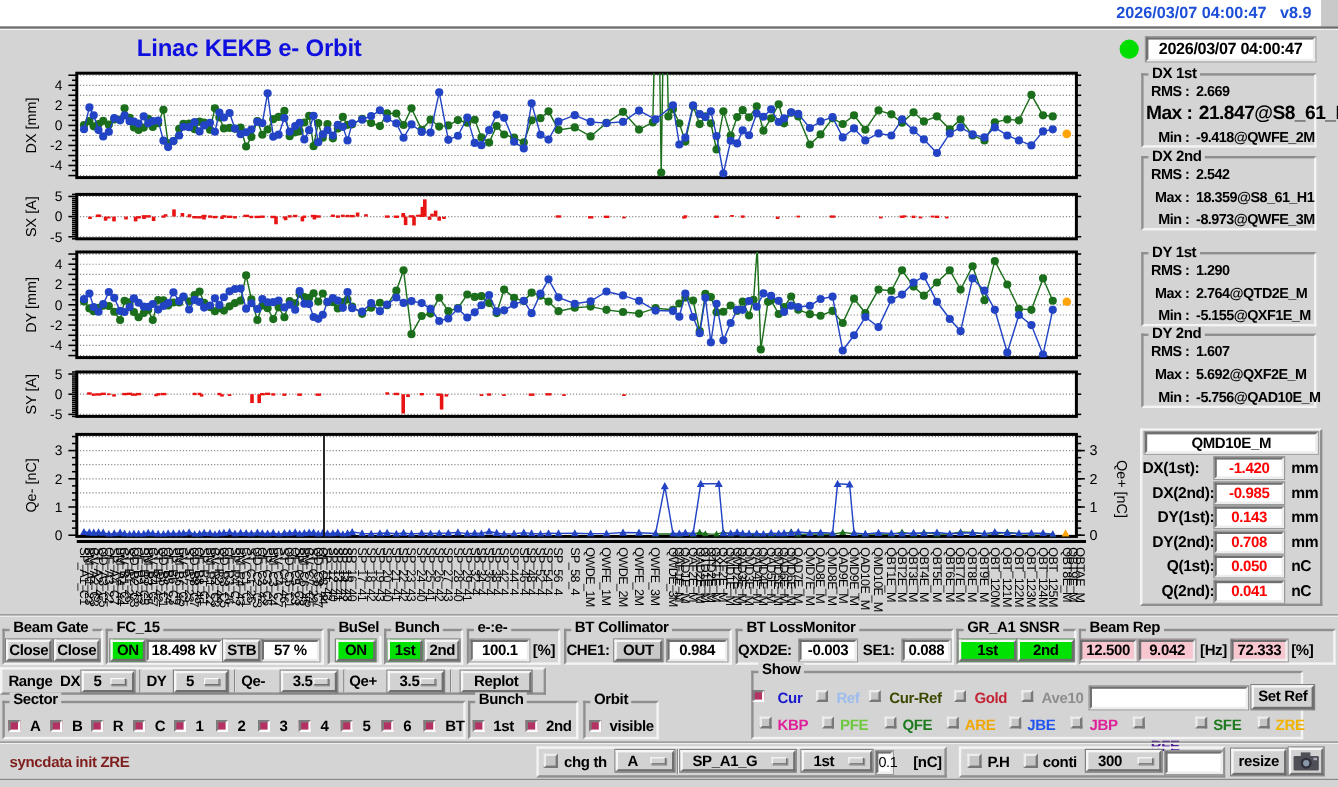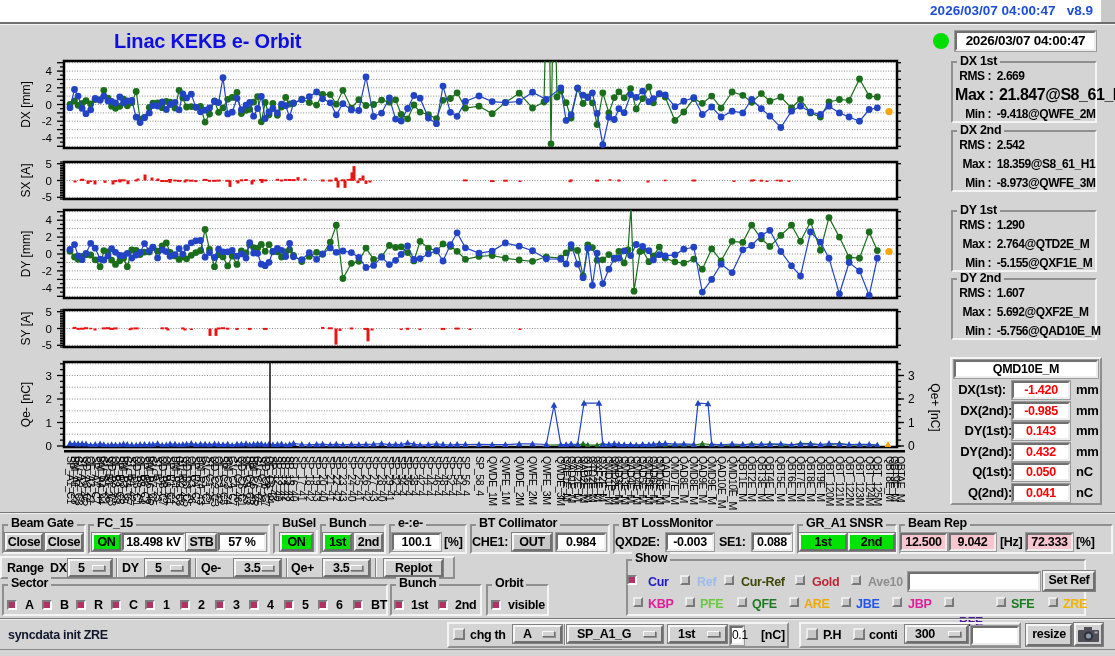--- a/index.html
+++ b/index.html
@@ -1234,31 +1234,31 @@
 <div class="lb" style="left:955px;top:218px;font-size:12px;letter-spacing:-0.45px"><span style="display:inline-block;width:36px;text-align:right">RMS :</span>&nbsp; 1.290</div>
 <div class="lb" style="left:955px;top:237px;font-size:12px;letter-spacing:-0.45px"><span style="display:inline-block;width:36px;text-align:right">Max :</span>&nbsp; 2.764@QTD2E_M</div>
 <div class="lb" style="left:955px;top:256px;font-size:12px;letter-spacing:-0.45px"><span style="display:inline-block;width:36px;text-align:right">Min :</span>&nbsp; -5.155@QXF1E_M</div>
 <div class="fr" style="left:951px;top:278px;width:146px;height:62px"></div>
 <div class="fl" style="left:957px;top:272px">DY 2nd</div>
 <div class="lb" style="left:955px;top:286px;font-size:12px;letter-spacing:-0.45px"><span style="display:inline-block;width:36px;text-align:right">RMS :</span>&nbsp; 1.607</div>
 <div class="lb" style="left:955px;top:305px;font-size:12px;letter-spacing:-0.45px"><span style="display:inline-block;width:36px;text-align:right">Max :</span>&nbsp; 5.692@QXF2E_M</div>
 <div class="lb" style="left:955px;top:324px;font-size:12px;letter-spacing:-0.45px"><span style="display:inline-block;width:36px;text-align:right">Min :</span>&nbsp; -5.756@QAD10E_M</div>
 <div class="fr" style="left:950px;top:357px;width:152px;height:148px;border-color:#f4f4f4 #8f8f8f #8f8f8f #f4f4f4"></div>
 <div class="eb" style="left:954px;top:360px;width:144px;height:18px;line-height:15px">QMD10E_M</div>
-<div class="lb" style="left:952px;top:383px;width:60px;text-align:center;font-size:13px">DX(1st):</div>
+<div class="lb" style="left:952px;top:383px;width:60px;text-align:left;font-size:13px">DX(1st):</div>
 <div class="eb" style="left:1012px;top:381px;width:58px;height:18px;line-height:15px;color:#f00">-1.420</div>
 <div class="lb" style="left:1076px;top:383px;font-size:13px">mm</div>
 <div class="lb" style="left:952px;top:403.6px;width:60px;text-align:right;font-size:13px">DX(2nd):</div>
 <div class="eb" style="left:1012px;top:401.6px;width:58px;height:18px;line-height:15px;color:#f00">-0.985</div>
 <div class="lb" style="left:1076px;top:403.6px;font-size:13px">mm</div>
 <div class="lb" style="left:952px;top:424.20000000000005px;width:60px;text-align:right;font-size:13px">DY(1st):</div>
 <div class="eb" style="left:1012px;top:422.20000000000005px;width:58px;height:18px;line-height:15px;color:#f00">0.143</div>
 <div class="lb" style="left:1076px;top:424.20000000000005px;font-size:13px">mm</div>
 <div class="lb" style="left:952px;top:444.80000000000007px;width:60px;text-align:right;font-size:13px">DY(2nd):</div>
-<div class="eb" style="left:1012px;top:442.80000000000007px;width:58px;height:18px;line-height:15px;color:#f00">0.432</div>
+<div class="eb" style="left:1012px;top:442.80000000000007px;width:58px;height:18px;line-height:15px;color:#f00">0.708</div>
 <div class="lb" style="left:1076px;top:444.80000000000007px;font-size:13px">mm</div>
 <div class="lb" style="left:952px;top:465.4000000000001px;width:60px;text-align:right;font-size:13px">Q(1st):</div>
 <div class="eb" style="left:1012px;top:463.4000000000001px;width:58px;height:18px;line-height:15px;color:#f00">0.050</div>
 <div class="lb" style="left:1076px;top:465.4000000000001px;font-size:13px">nC</div>
 <div class="lb" style="left:952px;top:486.0000000000001px;width:60px;text-align:right;font-size:13px">Q(2nd):</div>
 <div class="eb" style="left:1012px;top:484.0000000000001px;width:58px;height:18px;line-height:15px;color:#f00">0.041</div>
 <div class="lb" style="left:1076px;top:486.0000000000001px;font-size:13px">nC</div>
 <div class="ab" style="left:0;top:512px;width:1115px;height:1px;background:#777"></div>
 <div class="ab" style="left:0;top:513px;width:1115px;height:1px;background:#f0f0f0"></div>
 <div class="fr" style="left:2px;top:524px;width:84px;height:30px"></div>
@@ -1379,21 +1379,21 @@
 <div class="cbu" style="left:892px;top:597px"></div>
 <div class="lb" style="left:908px;top:597px;color:#e0209a">JBP</div>
 <div class="cbu" style="left:944px;top:597px"></div>
 <div class="lb" style="left:959px;top:615px;color:#4c1d95">RFE</div>
 <div class="cbu" style="left:996px;top:597px"></div>
 <div class="lb" style="left:1011px;top:597px;color:#1e7a1e">SFE</div>
 <div class="cbu" style="left:1048px;top:597px"></div>
 <div class="lb" style="left:1063px;top:597px;color:#f0b400">ZRE</div>
 <div class="ab" style="left:0;top:618px;width:1115px;height:1px;background:#777"></div>
 <div class="ab" style="left:0;top:619px;width:1115px;height:1px;background:#f0f0f0"></div>
-<div class="lb" style="left:8px;top:628px;color:#0f172a;font-size:12.5px">syncdata init ZRE</div>
+<div class="lb" style="left:8px;top:628px;color:#7f1d1d;font-size:12.5px">syncdata init ZRE</div>
 <div class="fr" style="left:447px;top:622px;width:342px;height:26px;border-color:#f4f4f4 #8f8f8f #8f8f8f #f4f4f4"></div>
 <div class="cbu" style="left:453px;top:628px;width:12px;height:12px"></div>
 <div class="lb" style="left:470px;top:628px">chg th</div>
 <div class="opt" style="left:513px;top:625px;width:49px;height:18px">A<i></i></div>
 <div class="vs" style="left:564px;top:624px;height:21px"></div>
 <div class="opt" style="left:567px;top:625px;width:96px;height:18px">SP_A1_G<i></i></div>
 <div class="opt" style="left:668px;top:625px;width:59px;height:18px">1st<i></i></div>
 <div class="eb" style="left:730px;top:626px;width:14px;height:19px;font-weight:normal;font-size:12px">0.1</div>
 <div class="lb" style="left:761px;top:628px">[nC]</div>
 <div class="fr" style="left:799px;top:622px;width:222px;height:26px;border-color:#f4f4f4 #8f8f8f #8f8f8f #f4f4f4"></div>

